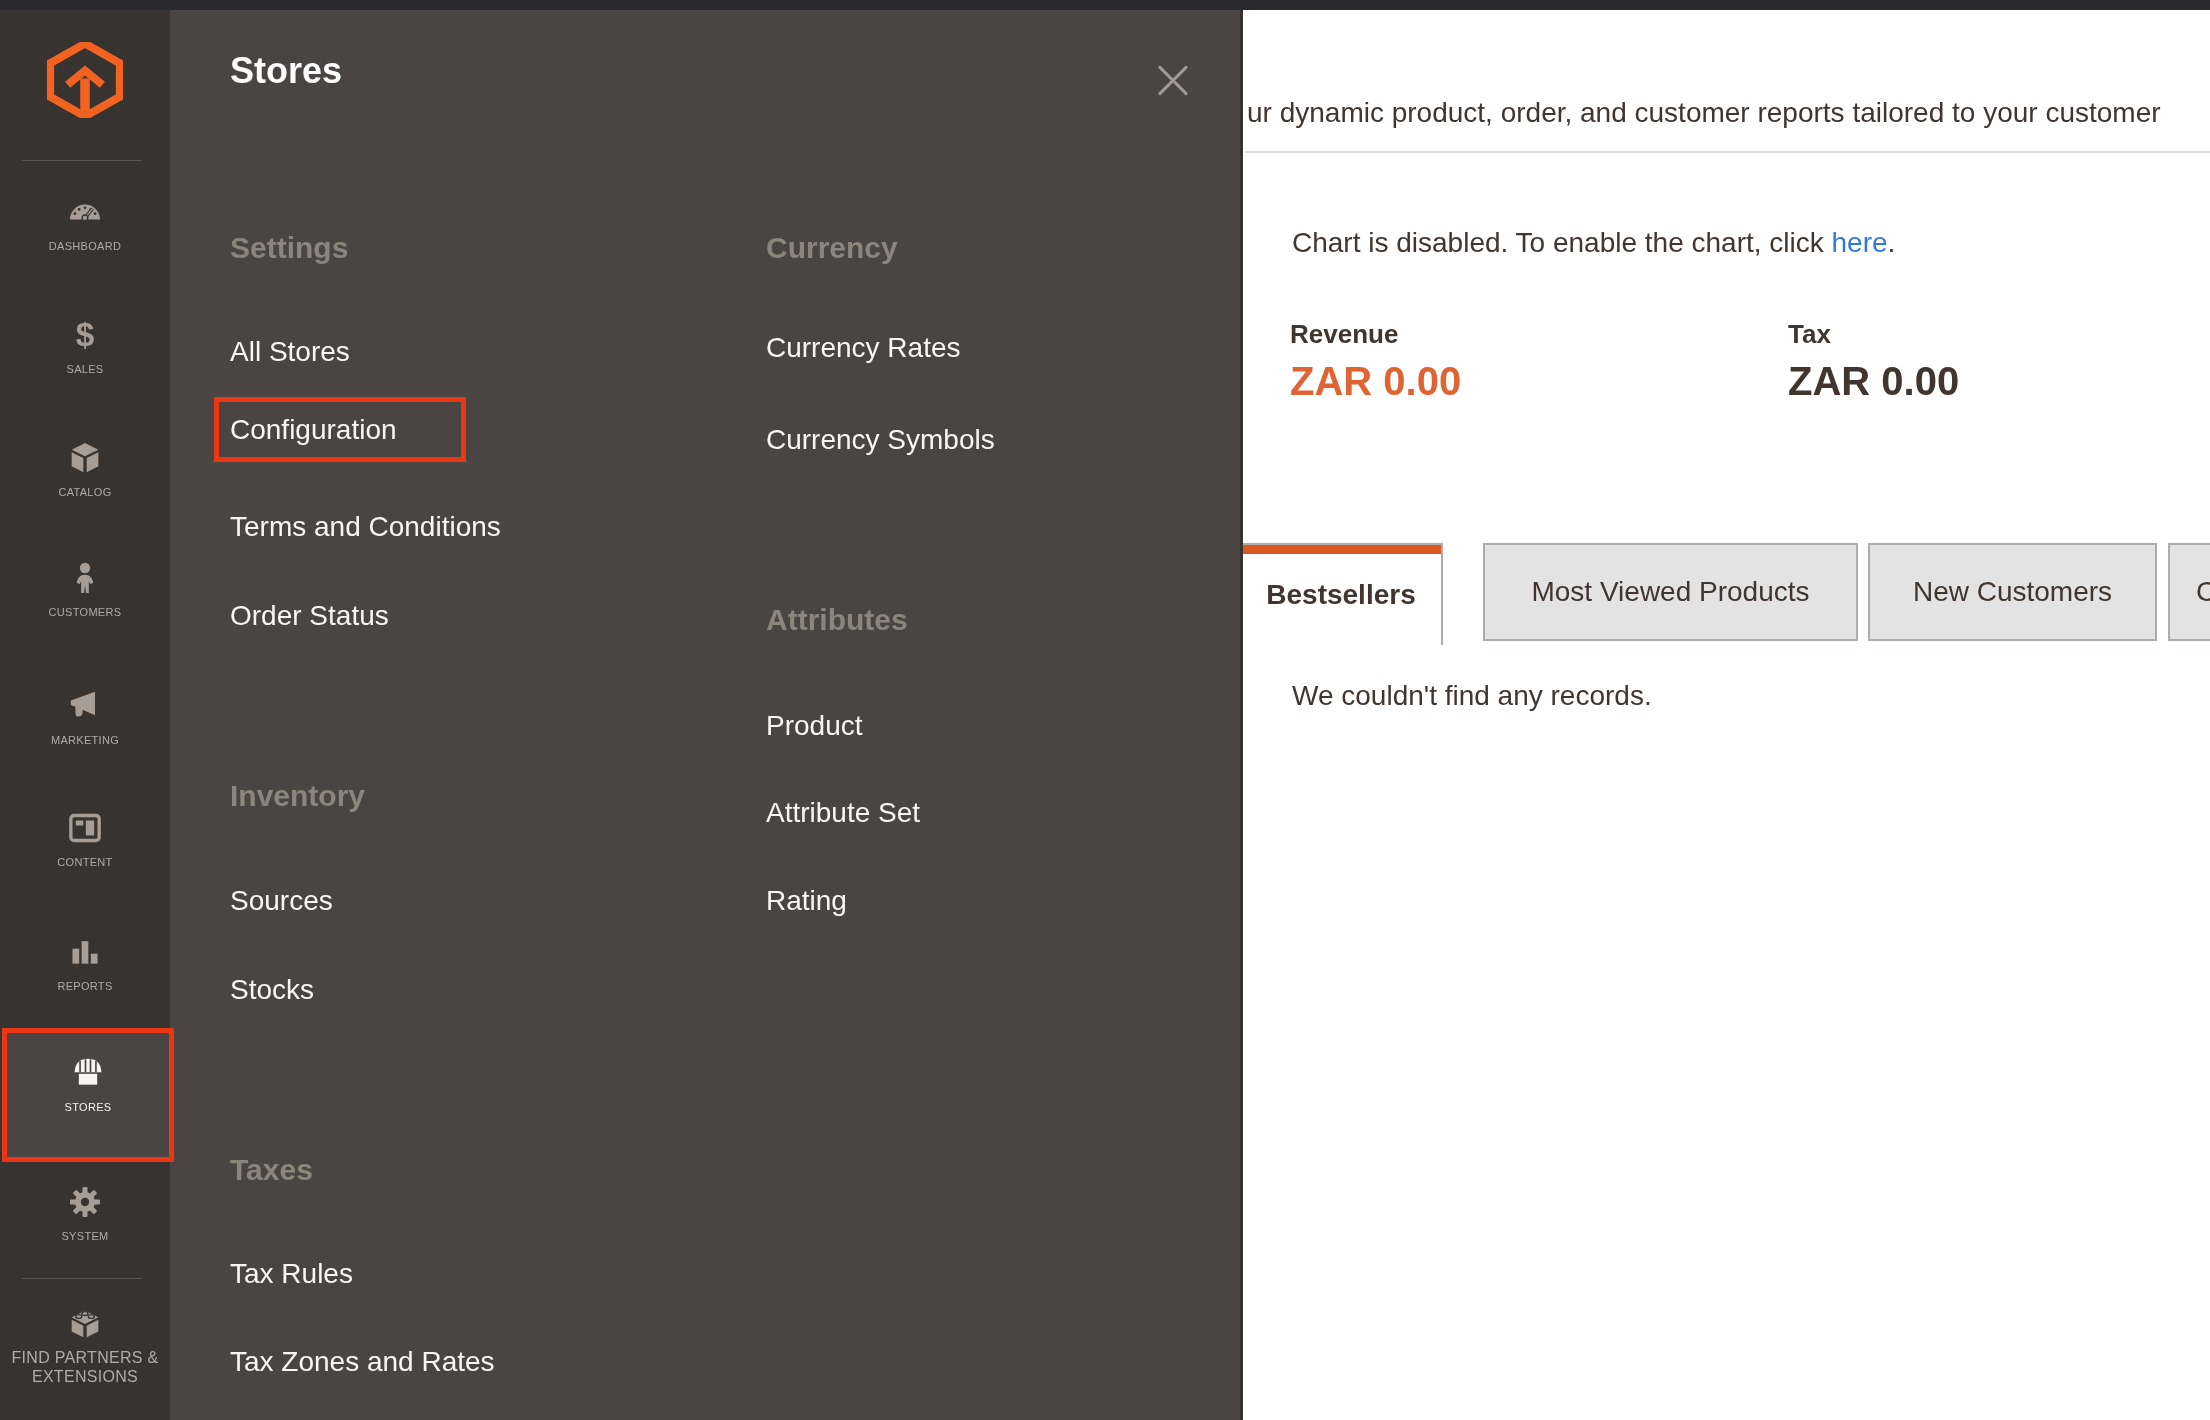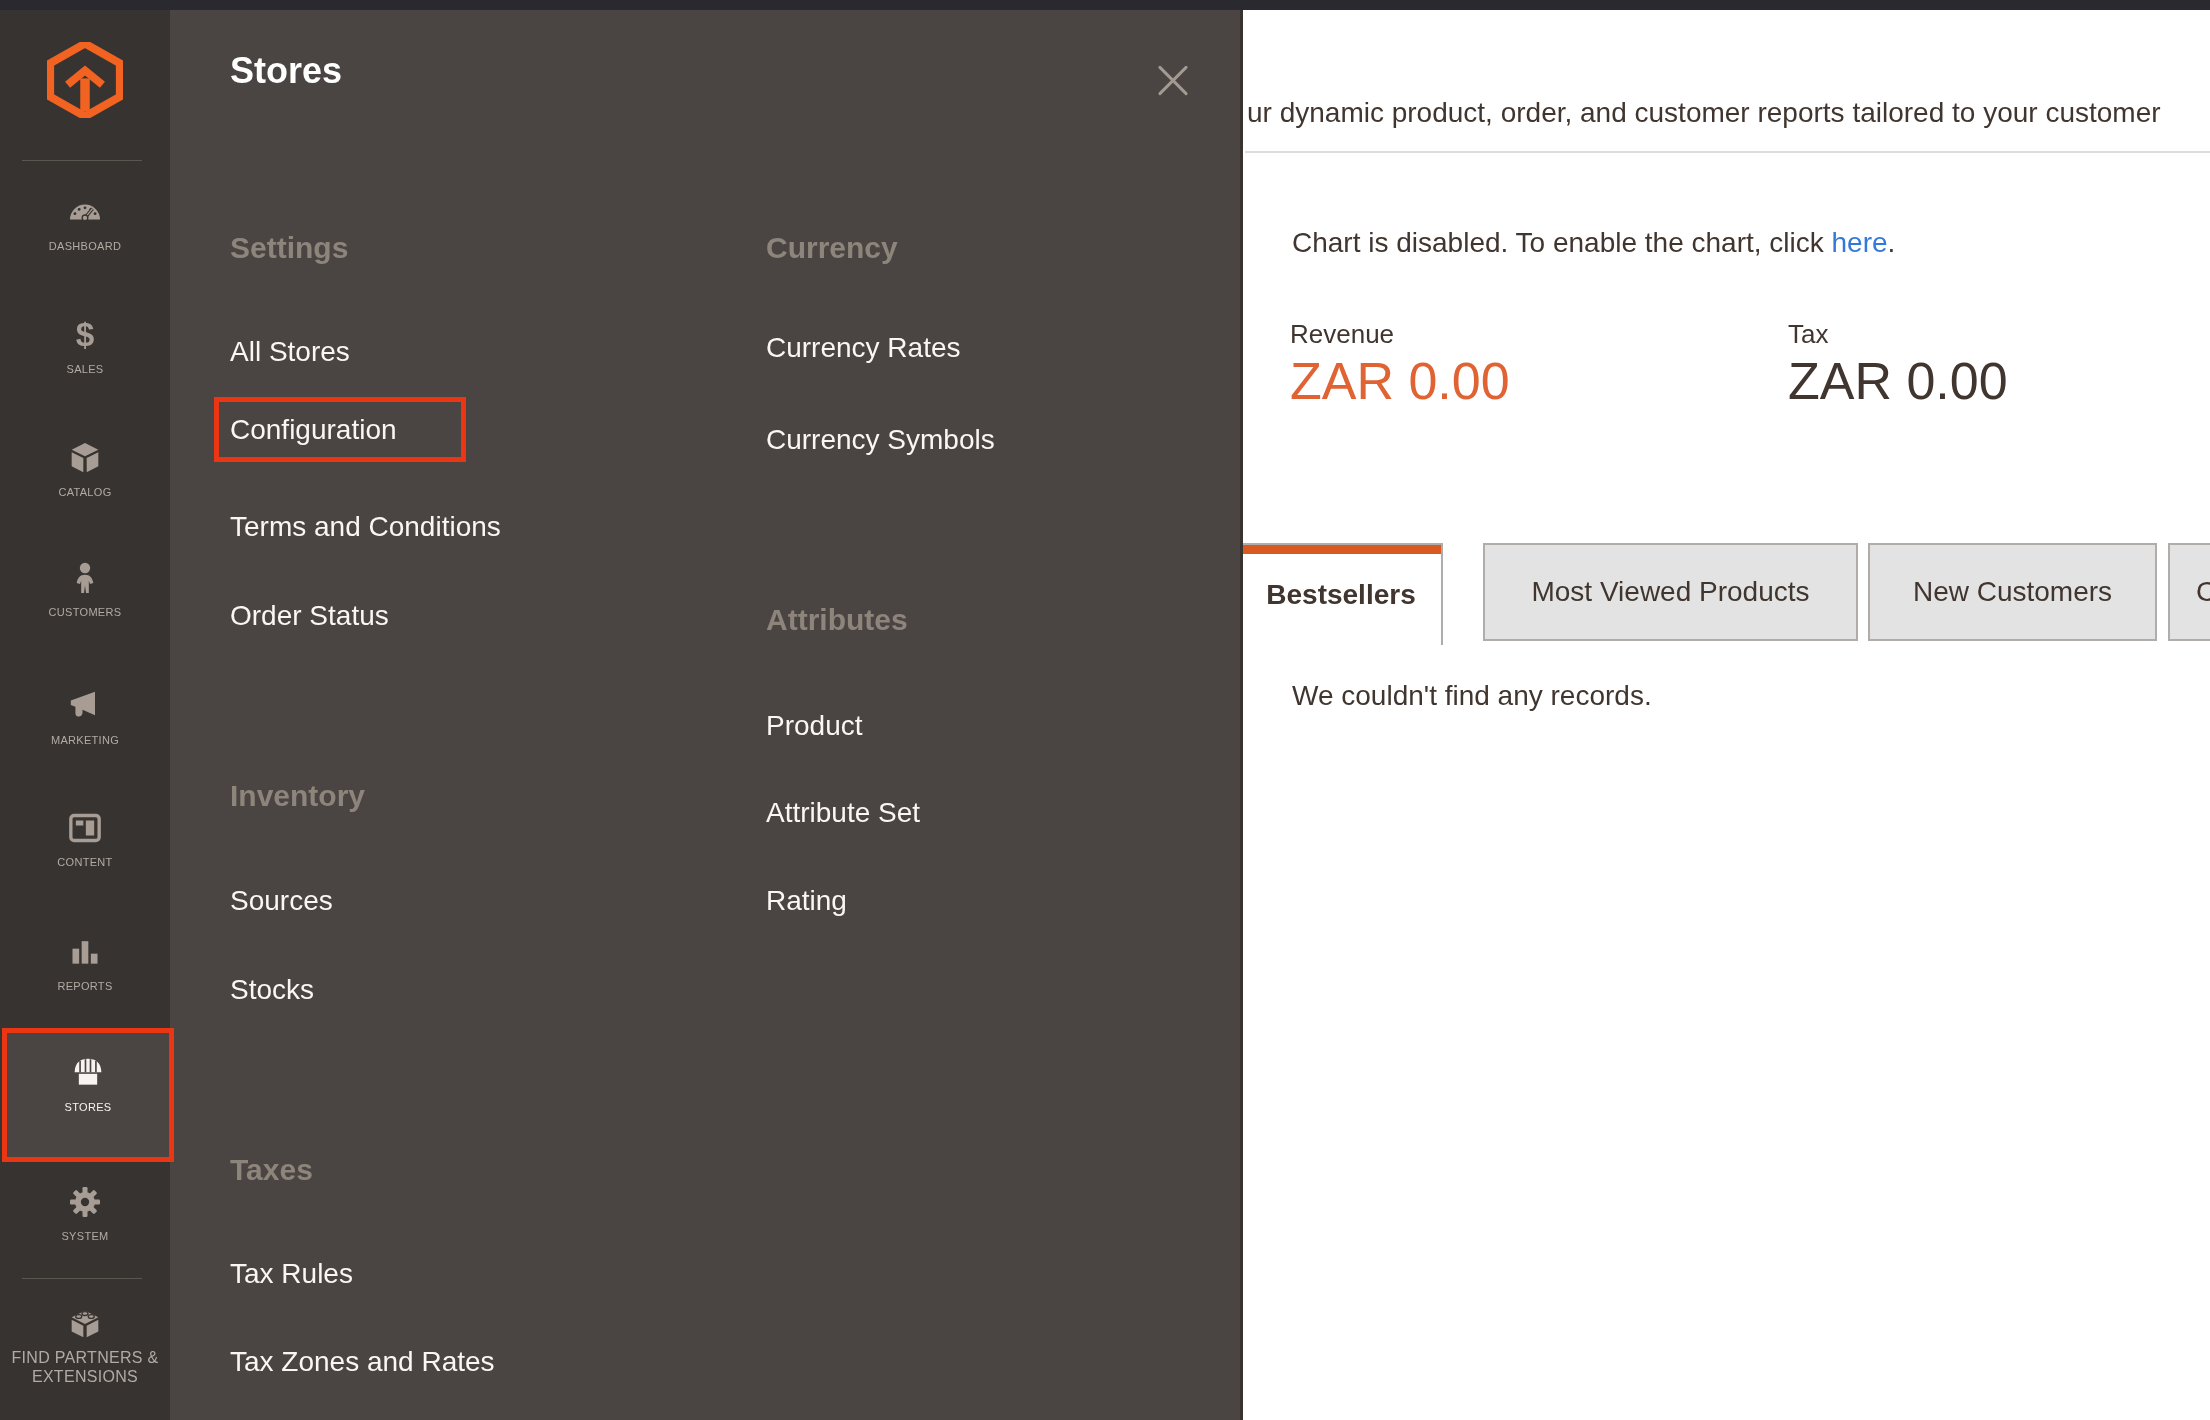--- a/index.html
+++ b/index.html
@@ -37,22 +37,22 @@
   .highlight-box{position:absolute;left:-16px;top:387px;width:252px;height:65px;border:5px solid #ea3612;box-sizing:border-box;}
   .highlight-box .menu-link{position:absolute;left:11px;top:11px;}
   
   .content-bg{position:absolute;left:1243px;top:10px;width:967px;height:1410px;background:#ffffff;z-index:1;}
   .content-el{position:absolute;z-index:2;color:#41362f;}
   .hdr-text{left:1247px;top:76px;font-size:28px;line-height:34px;white-space:nowrap;margin-top:20px;}
   .hdr-divider{left:1245px;top:151px;width:965px;height:2px;background:#dedbd9;}
   .chart-notice{left:1292px;top:226px;font-size:28px;line-height:34px;white-space:nowrap;text-align:center;}
   .chart-notice .link{color:#3379d8;cursor:pointer;}
   .metric{width:420px;}
-  .metric-label{font-size:26px;font-weight:400;line-height:32px;color:#41362f;}
-  .metric-value{margin-top:8px;font-size:52px;font-weight:400;line-height:46px;color:#41362f;white-space:nowrap;}
+  .metric-label{font-size:26px;font-weight:700;line-height:32px;color:#41362f;}
+  .metric-value{margin-top:8px;font-size:40px;font-weight:700;line-height:46px;color:#41362f;white-space:nowrap;}
   .metric.accent .metric-value{color:#e06334;}
   .tab{position:absolute;top:543px;height:98px;box-sizing:border-box;z-index:2;
     border:2px solid #b0acaa;background:#e3e3e3;display:flex;align-items:center;justify-content:center;
     font-size:28px;color:#41362f;cursor:pointer;}
   .tab.active{background:#ffffff;border-bottom:none;height:102px;font-weight:700;}
   .tab.active .accent-bar{position:absolute;left:0;top:0;width:100%;height:9px;background:#d95a20;}
   .tab.partial{justify-content:flex-start;padding-left:26px;}
   .empty-msg{left:1292px;top:679px;font-size:28px;line-height:34px;white-space:nowrap;}
 </style>
 </head>

